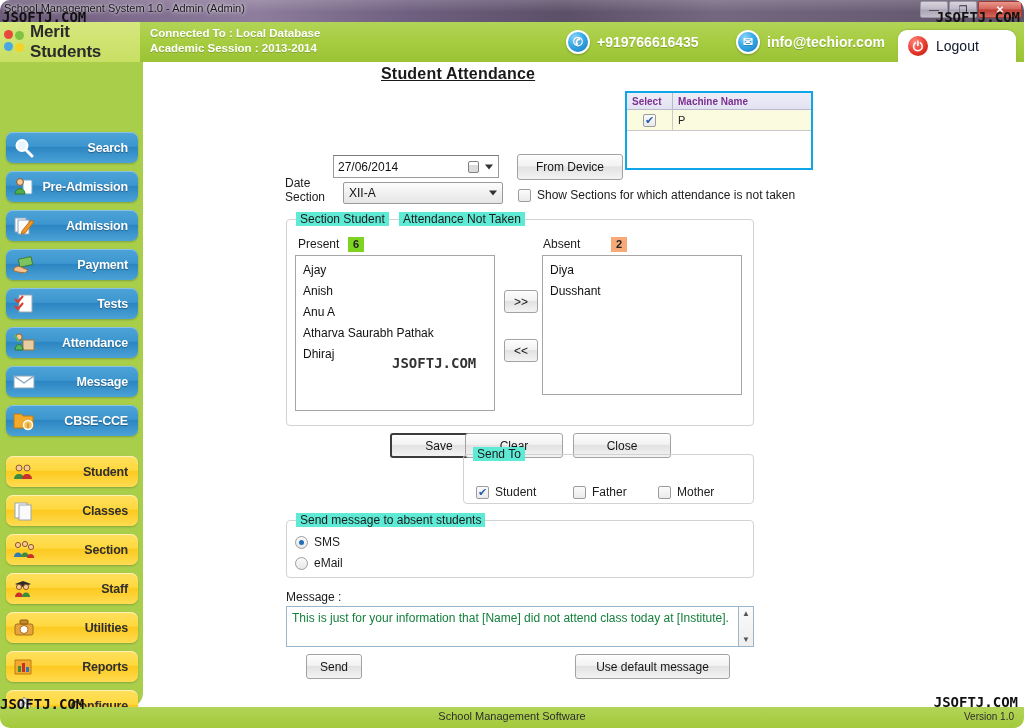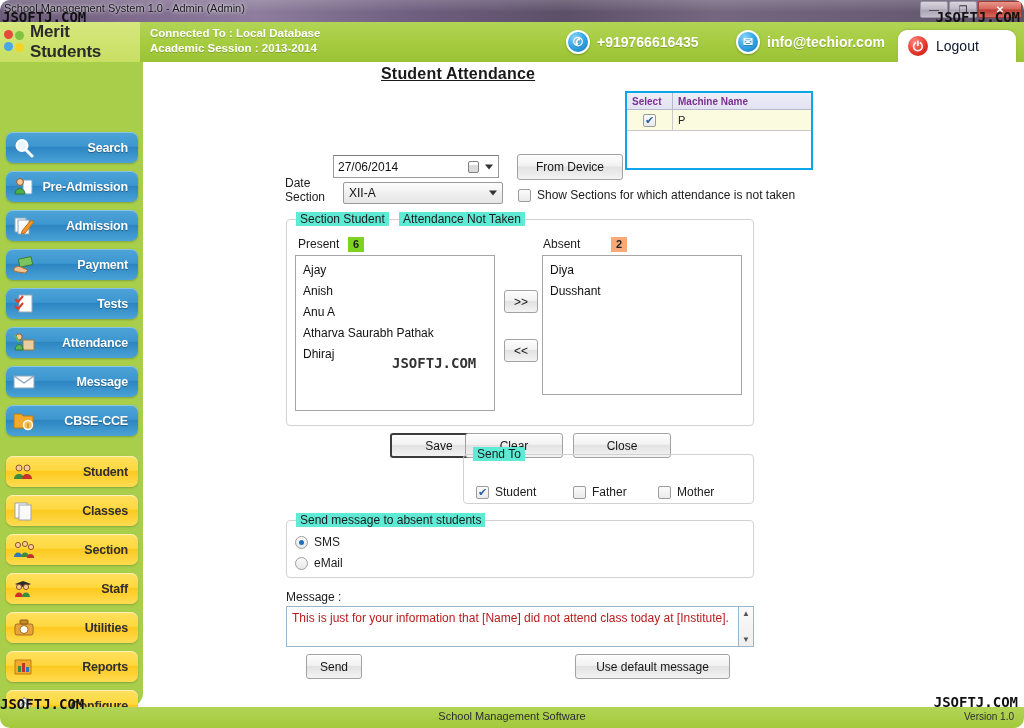--- a/index.html
+++ b/index.html
@@ -316,21 +316,21 @@
 
   .xfer {
     position: absolute;
     width: 34px; height: 23px;
   }
 
   textarea.msg {
     position: absolute;
     border: 1px solid #9ab6cc;
     font-family: "Liberation Sans", sans-serif;
-    font-size: 12px; color: #b91c1c;
+    font-size: 12px; color: #15803d;
     padding: 3px 5px;
     resize: none;
     outline: none;
     line-height: 17px;
     background: #fff;
   }
   .msg-scroll {
     position: absolute;
     width: 15px;
     border: 1px solid #9ab6cc;

